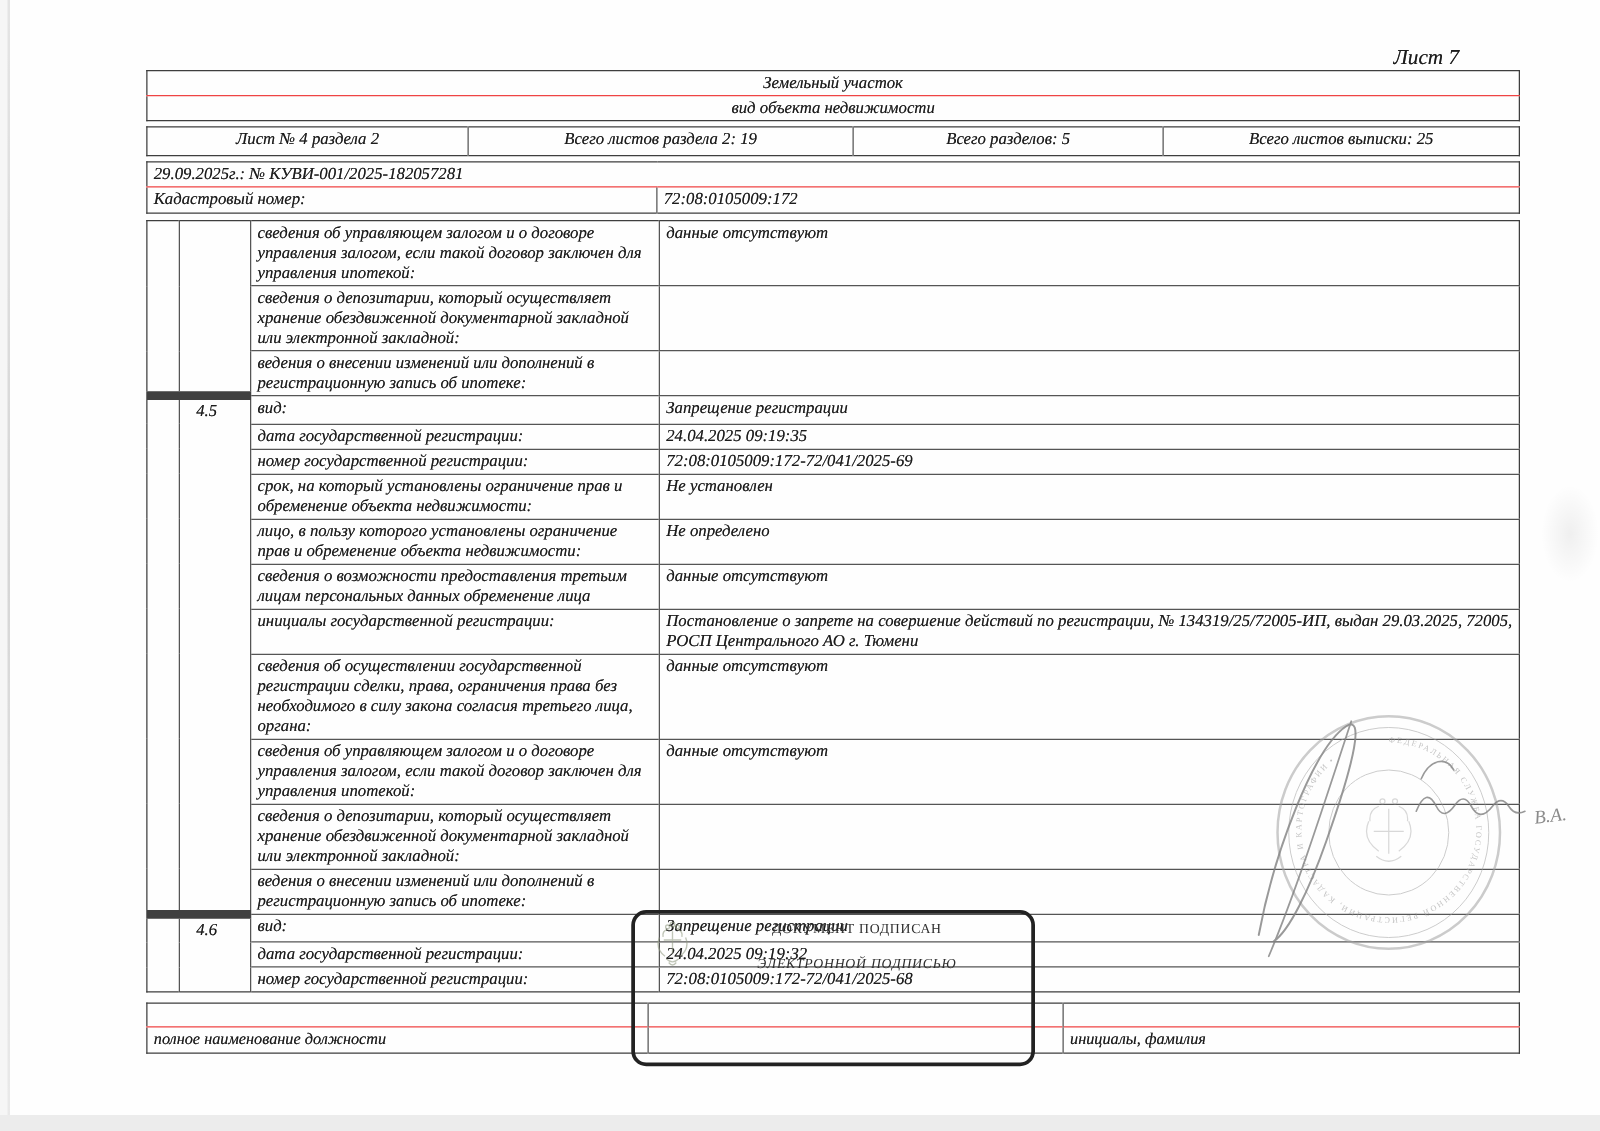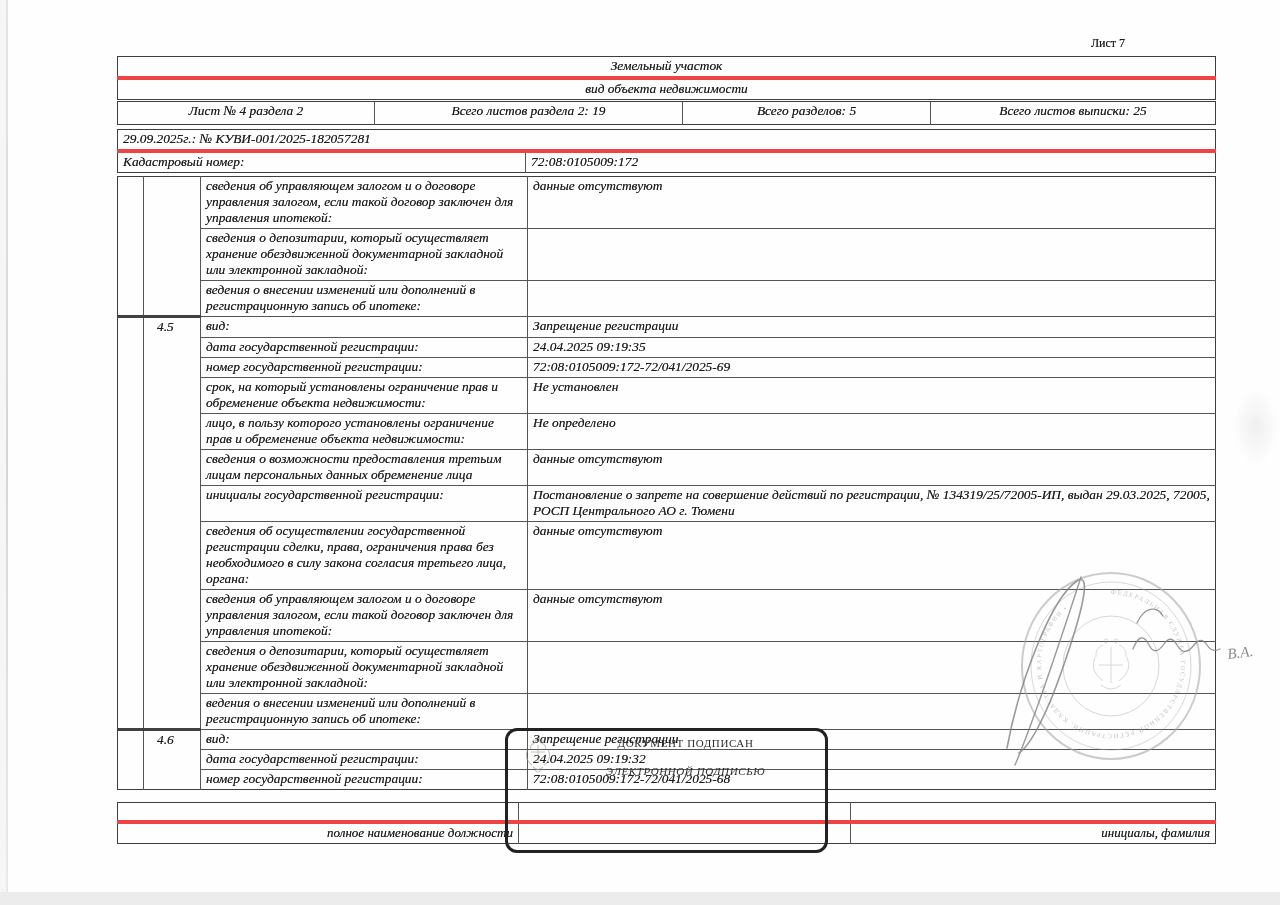--- a/index.html
+++ b/index.html
@@ -11,49 +11,49 @@
   .txt{text-shadow:0 0 .5px rgba(40,40,40,.75);}
 
   
   .edge-left{position:absolute;left:6px;top:0;width:2px;height:100%;
     background:linear-gradient(to bottom,rgba(0,0,0,.10),rgba(0,0,0,.16),rgba(0,0,0,.08));}
   .edge-left2{position:absolute;left:0;top:0;width:6px;height:100%;background:rgba(0,0,0,.03);}
   .edge-bottom{position:absolute;left:0;bottom:0;width:100%;height:13px;background:#ececec;}
   .smudge{position:absolute;left:1233px;top:388px;width:46px;height:78px;border-radius:50%;
     background:radial-gradient(closest-side,rgba(0,0,0,.06),rgba(0,0,0,0));}
 
-  .sheet-label{position:absolute;left:1060px;top:36px;width:96px;text-align:center;font-size:12px;}
+  .sheet-label{position:absolute;left:1093px;top:36px;width:96px;text-align:center;font-size:17px;font-style:italic;}
 
   table{border-collapse:collapse;table-layout:fixed;position:absolute;left:117px;width:1098px;
     font-size:13.4px;line-height:16px;}
   table.bordered{border:1.6px solid #3e3e3e;font-style:italic;}
   td{vertical-align:top;padding:1px 5px 2px 5px;overflow:hidden;}
   .cdiv{border-left:1px solid #555;}
-  .rdiv{border-top:4px solid #ef4444;}
+  .rdiv{border-top:1px solid #ef4444;}
   .center{text-align:center;}
 
   .t1{top:56px;}
   .t1 td{height:20px;}
   .t2{top:101px;}
   .t2 td{height:23px;margin-top:14px;}
   .t3{top:129px;}
   .t3 .r1 td{height:19px;}
   .t3 .r2 td{height:21px;}
 
   .main-tbl{top:176px;}
   .main-tbl td.c-a{padding:0;}
   .main-tbl td.c-num{padding-left:13px;}
   .main-tbl td.c-num,.main-tbl td.c-label,.main-tbl td.c-value{border-left:1px solid #555;}
   .main-tbl tr+tr td.c-label,.main-tbl tr+tr td.c-value{border-top:1px solid #555;}
-  .main-tbl tr.sec td{border-top:3px solid #404040;}
+  .main-tbl tr.sec td{border-top:7px solid #404040;}
 
   .sig-tbl{top:802px;z-index:1;}
   .sig-tbl .r1 td{height:19px;}
   .sig-tbl .r2 td{height:21px;}
-  .sig-tbl td{text-align:right;font-size:13px;}
+  .sig-tbl td{text-align:left;font-size:13px;}
 
   .stamp-box{
     position:absolute;left:505px;top:728px;width:323px;height:125px;z-index:5;
     border:3px solid #222;border-radius:12px;background:transparent;
     font-family:"Liberation Serif","DejaVu Serif",serif;color:#333;
   }
   .stamp-emblem{position:absolute;left:14px;top:6px;opacity:.55;}
   .stamp-title{margin:6px 8px 0 46px;text-align:center;font-size:11px;letter-spacing:.6px;color:#2e2e2e;}
   .stamp-title .l2{margin-top:16px;font-style:italic;}
   .stamp-details{margin:5px 0 0 12px;font-size:8.8px;line-height:13.5px;color:#3a3a3a;letter-spacing:.2px;}

